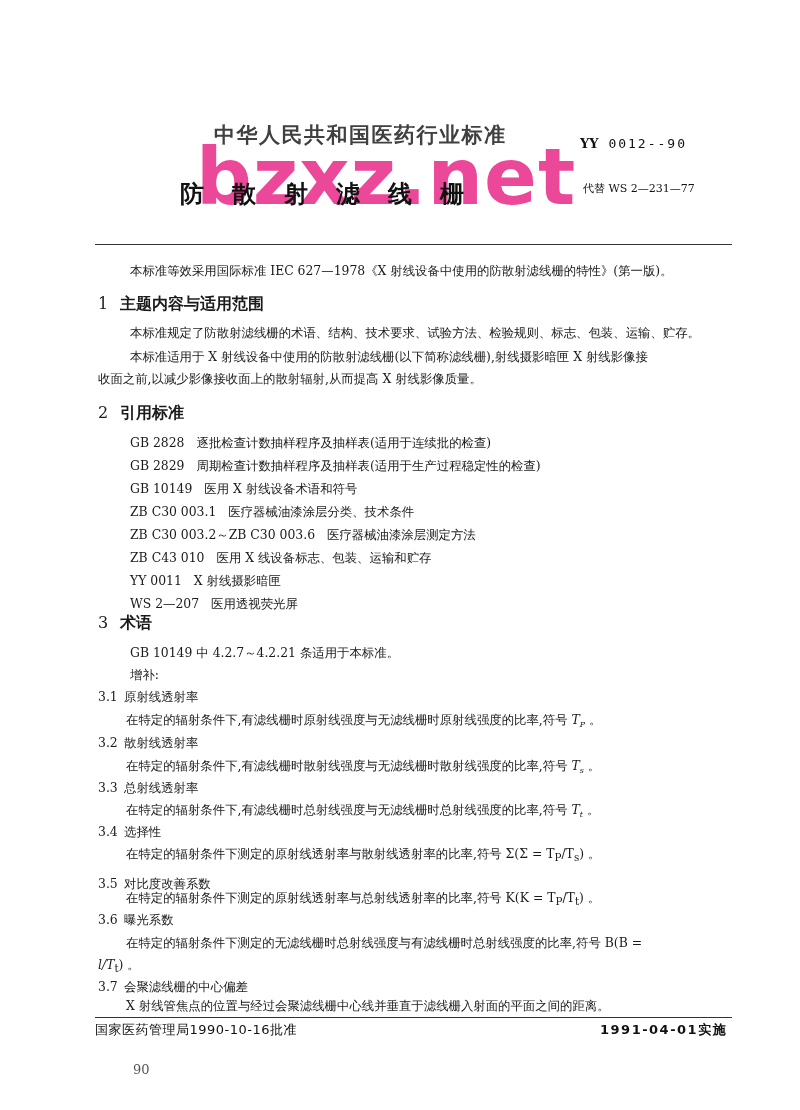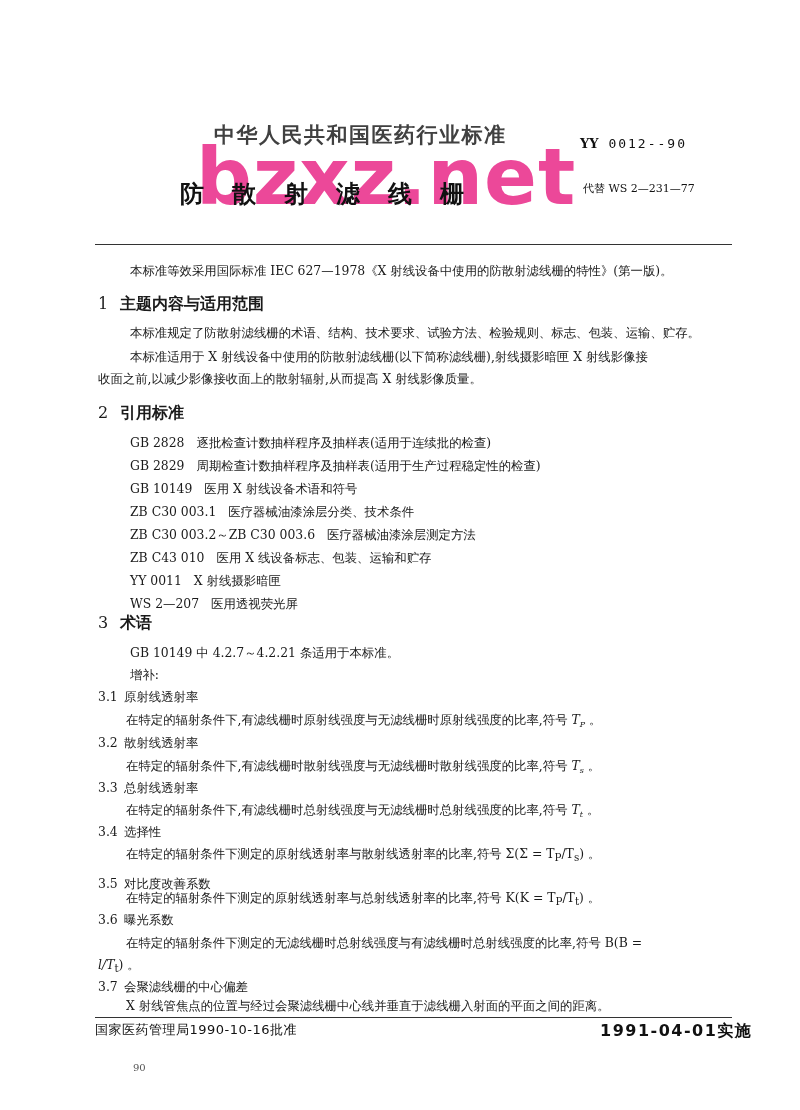--- a/index.html
+++ b/index.html
@@ -121,29 +121,29 @@
       font-size: 13px;
       letter-spacing: 0.5px;
       color: #111;
     }
     .footer-right {
       position: absolute;
       left: 600px;
       top: 1021px;
       font-family: "DejaVu Sans", "Liberation Sans", sans-serif;
       font-weight: bold;
-      font-size: 16px;
+      font-size: 13px;
       letter-spacing: 1.5px;
       color: #111;
     }
     .page-num {
       position: absolute;
       left: 133px;
       top: 1062px;
-      font-size: 10px;
+      font-size: 13px;
       color: #555;
     }
   </style>
 </head>
 <body>
 
 <div class="watermark">bzxz.net</div>
 
 <div class="hdr-org">中华人民共和国医药行业标准</div>
 <div class="hdr-code"><b>YY</b> <span>0012--90</span></div>

